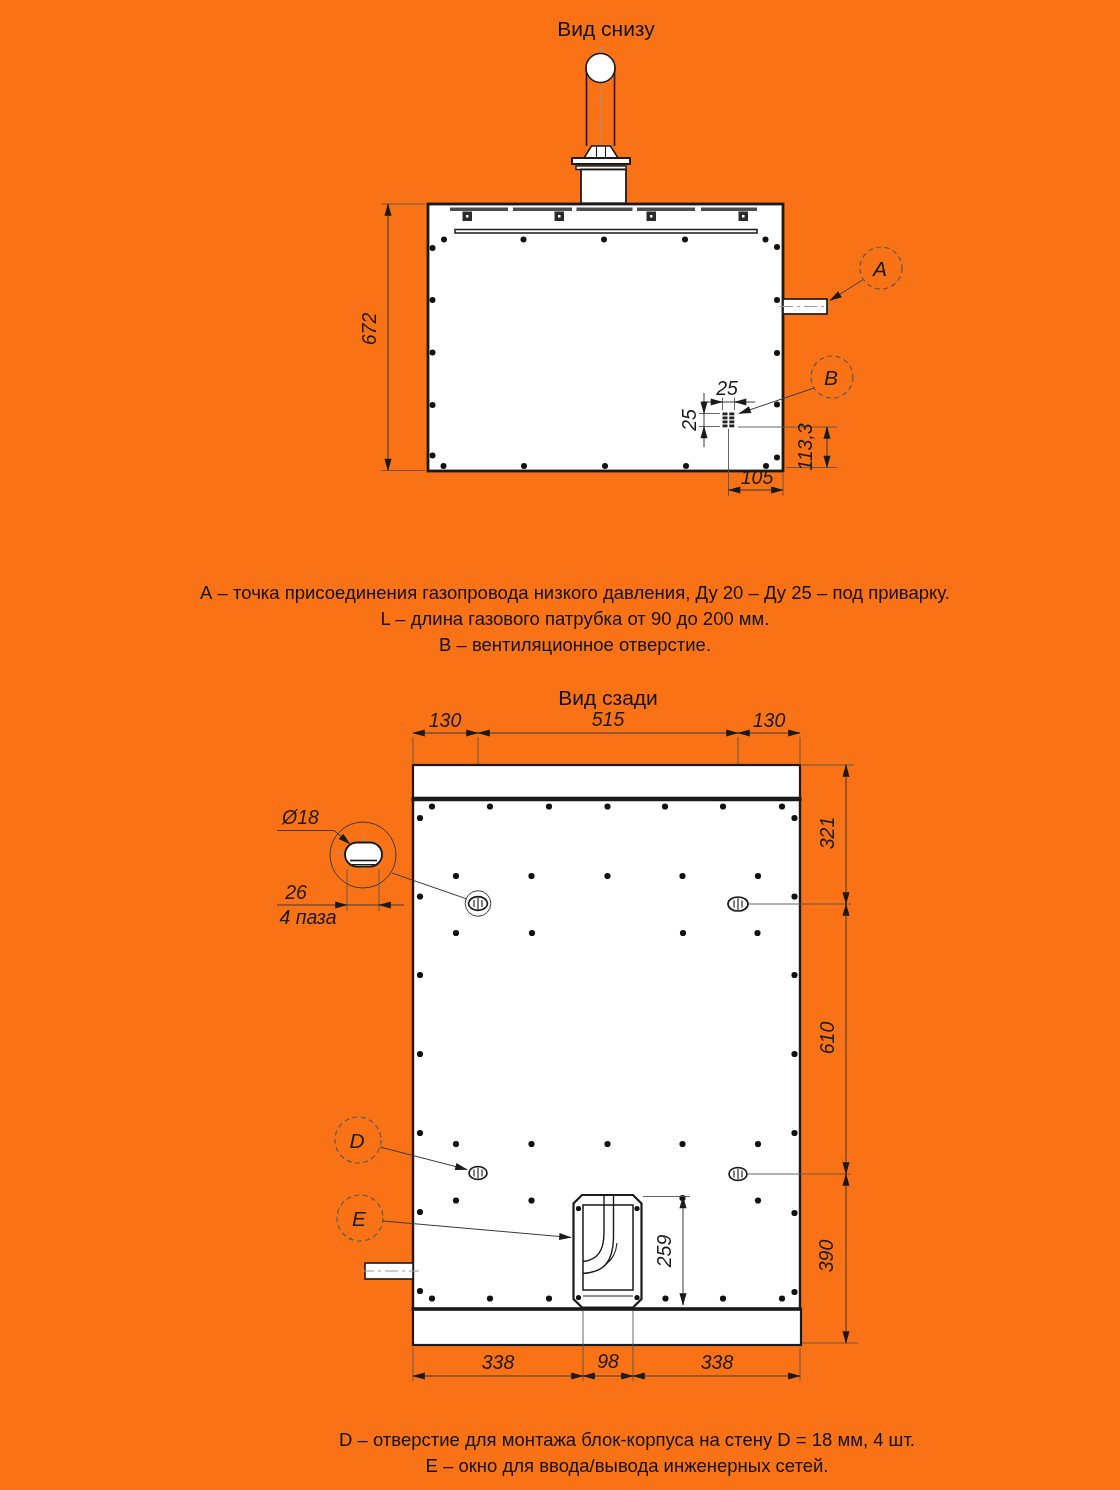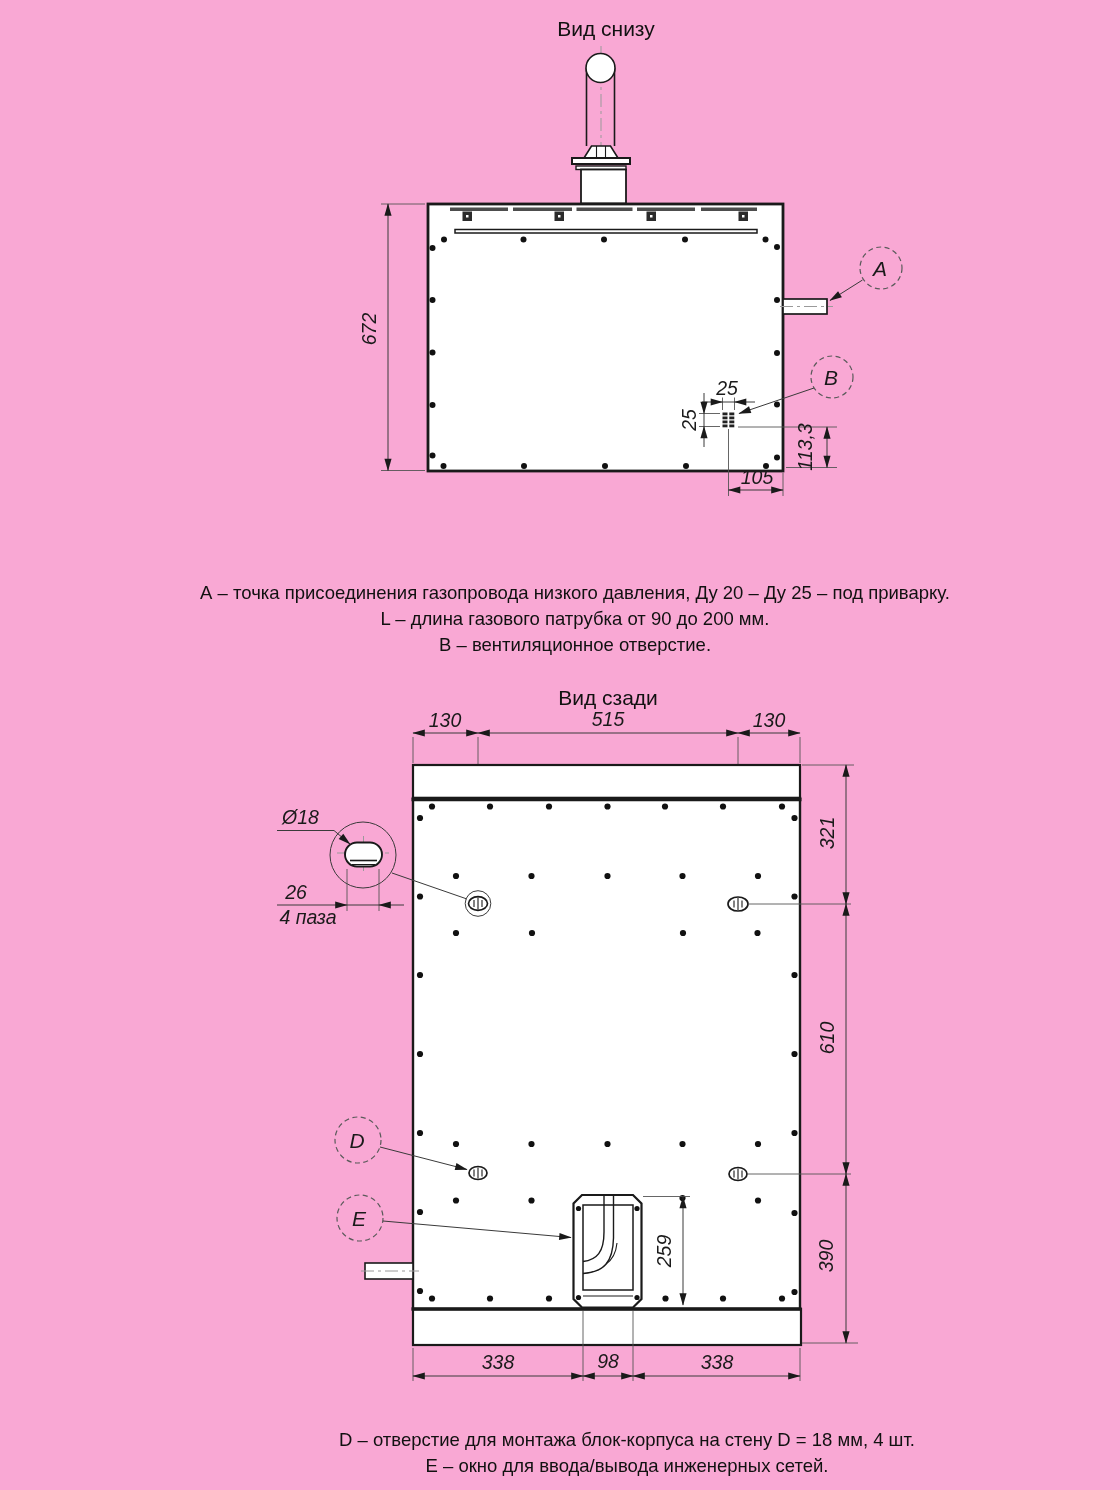--- a/index.html
+++ b/index.html
@@ -1,16 +1,16 @@
 <!DOCTYPE html>
 <html><head>
 <meta charset="utf-8">
 <style>
   html,body{margin:0;padding:0;background:#ffffff;}
-  #sheet{position:relative;width:1120px;height:1490px;background:#f9a8d4;overflow:hidden;
+  #sheet{position:relative;width:1120px;height:1490px;background:#f97316;overflow:hidden;
          font-family:"Liberation Sans",sans-serif;}
   svg{position:absolute;left:0;top:0;}
   .ol{fill:none;stroke:#1a1a1a;}
   .fw{fill:#ffffff;stroke:#1a1a1a;}
   .thin{fill:none;stroke:#3a3a3a;stroke-width:1;}
   .ext{fill:none;stroke:#555;stroke-width:0.9;}
   .dim-t{font-family:"Liberation Sans",sans-serif;font-style:italic;font-size:19.5px;fill:#1a1a1a;}
   .note-t{font-family:"Liberation Sans",sans-serif;font-size:18.5px;fill:#111;}
   .title-t{font-family:"Liberation Sans",sans-serif;font-size:21px;fill:#111;}
   .co{fill:none;stroke:#5a5a5a;stroke-width:1.2;stroke-dasharray:5 3.5;}

